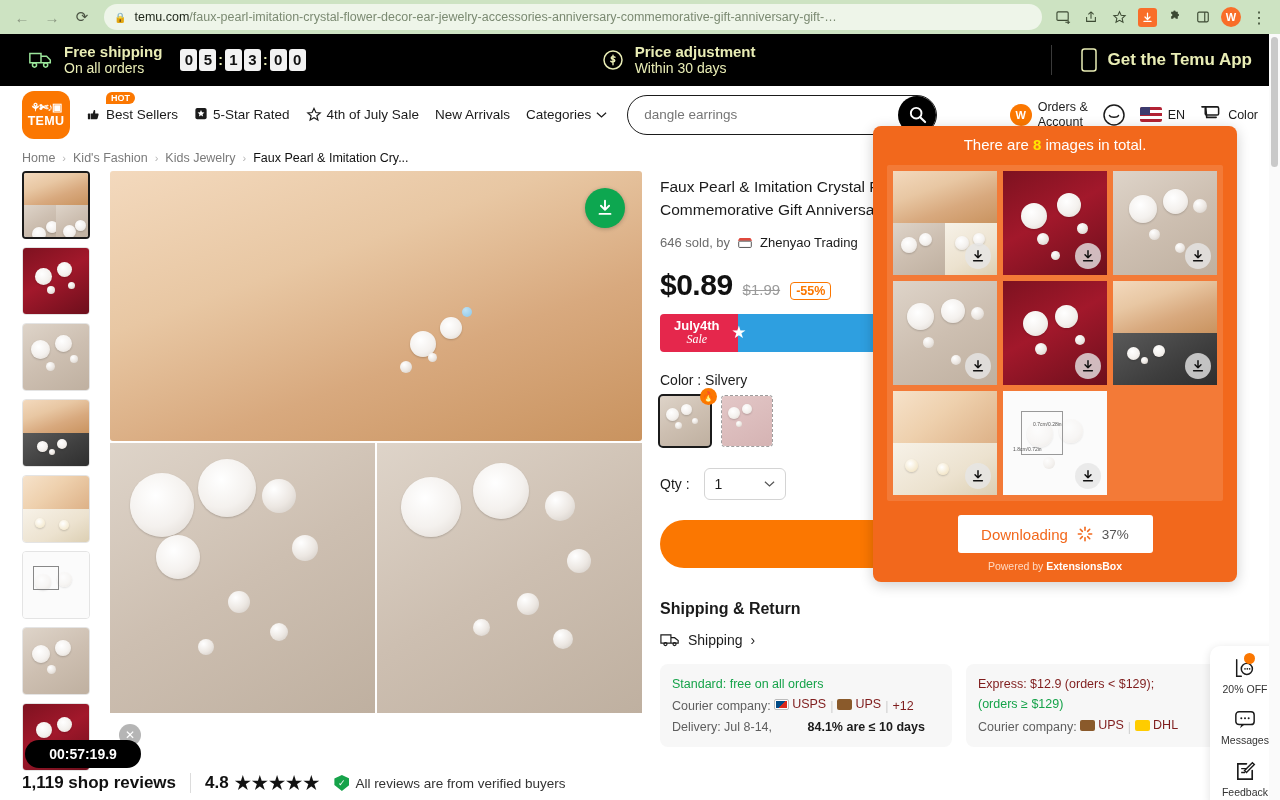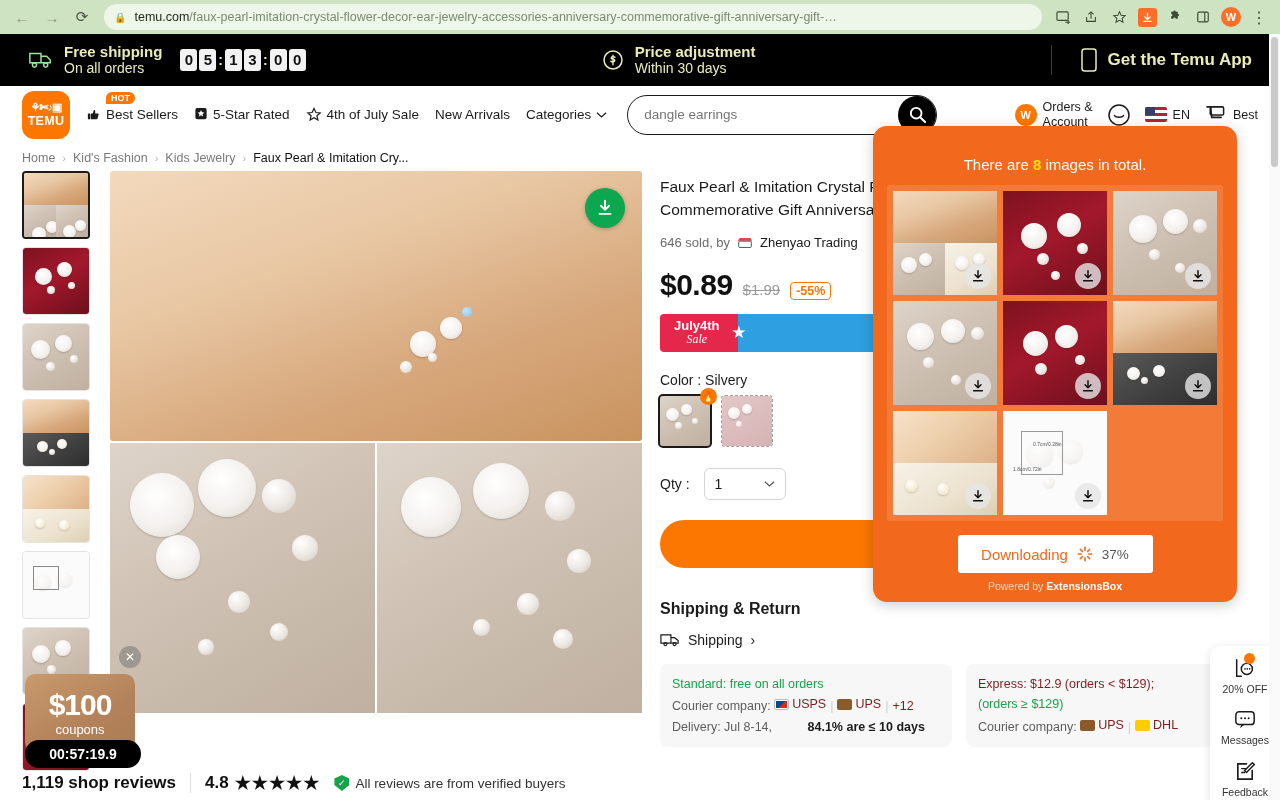--- a/index.html
+++ b/index.html
@@ -261,22 +261,22 @@
   .fb-item .lbl { font-size:10.5px; color:#333; }
   .fb-dot { position:absolute; right:12px; top:-3px; width:11px;height:11px;border-radius:50%;background:#fb7701;}
 
   
   #scrollbar { position:absolute; right:0; top:0; width:11px; height:766px; background:#fafafa; z-index:55;}
   #scrollbar .thumb2 { position:absolute; top:3px; left:2px; width:7px; height:130px; border-radius:4px; background:#c9c9c9;}
 
   
   #dl-popup {
     position:absolute; left:873px; top:92px; width:364px; background:#f2681c;
-    border-radius:14px; z-index:70; box-shadow:0 3px 14px rgba(0,0,0,.2);
-    padding:20px 14px 10px;
+    border-radius:8px; z-index:70; box-shadow:0 3px 14px rgba(0,0,0,.2);
+    padding:0 14px 10px;
   }
   #dl-title { text-align:center; color:#fff; font-size:15px; padding:10px 0 12px; }
   #dl-title b { color:#ffe600; }
   #dl-grid-wrap { background:rgba(255,255,255,.12); padding:6px; border-radius:2px;}
   #dl-grid { display:grid; grid-template-columns:repeat(3,1fr); gap:6px;}
   .dl-cell { position:relative; aspect-ratio:1/1; overflow:hidden; background:#f2681c;}
   .dl-cell .dlbtn {
     position:absolute; right:6px; bottom:6px; width:26px;height:26px;border-radius:50%;
     background:rgba(230,230,230,.8); display:flex;align-items:center;justify-content:center;
     color:#1b1b1b;
@@ -471,21 +471,21 @@
       </div>
       <div class="hr-item">
         <span class="flag"></span>
         <span>EN</span>
       </div>
       <div class="hr-item">
         <svg width="23" height="21" viewBox="0 0 24 22">
             <path d="M3 3h4l1 11h10" stroke="#1b1b1b" stroke-width="1.6" fill="none" stroke-linecap="round"></path>
             <rect x="6.5" y="3" width="14" height="8.5" rx="1.4" fill="none" stroke="#1b1b1b" stroke-width="1.6"></rect>
           </svg>
-        <span>Best</span>
+        <span>Color</span>
       </div>
     </div>
   </div>
 
   <div id="breadcrumb">
     <span>Home</span>
     <span class="sep">›</span>
     <span>Kid's Fashion</span>
     <span class="sep">›</span>
     <span>Kids Jewelry</span>
@@ -724,24 +724,20 @@
       <span id="stars">★★★★★</span>
     </span>
     <span id="verified">
       <span class="shield">✓</span>
       <span>All reviews are from verified buyers</span>
     </span>
   </div>
 
   <div id="coupon">
     <div id="coupon-close">✕</div>
-    <div id="coupon-card">
-      <span class="amt">$100</span>
-      <span class="lbl">coupons</span>
-    </div>
     <div id="coupon-timer">00:57:19.9</div>
   </div>
 
   <div id="float-bar">
     <div class="fb-item">
       <span class="fb-dot"></span>
       <svg width="24" height="24" viewBox="0 0 26 26">
           <path d="M4 4v18h5" stroke="#1b1b1b" stroke-width="1.6" fill="none" stroke-linecap="round"></path>
           <circle cx="15" cy="14" r="6" fill="none" stroke="#1b1b1b" stroke-width="1.6"></circle>
           <circle cx="13" cy="14" r=".9" fill="#1b1b1b"></circle>

